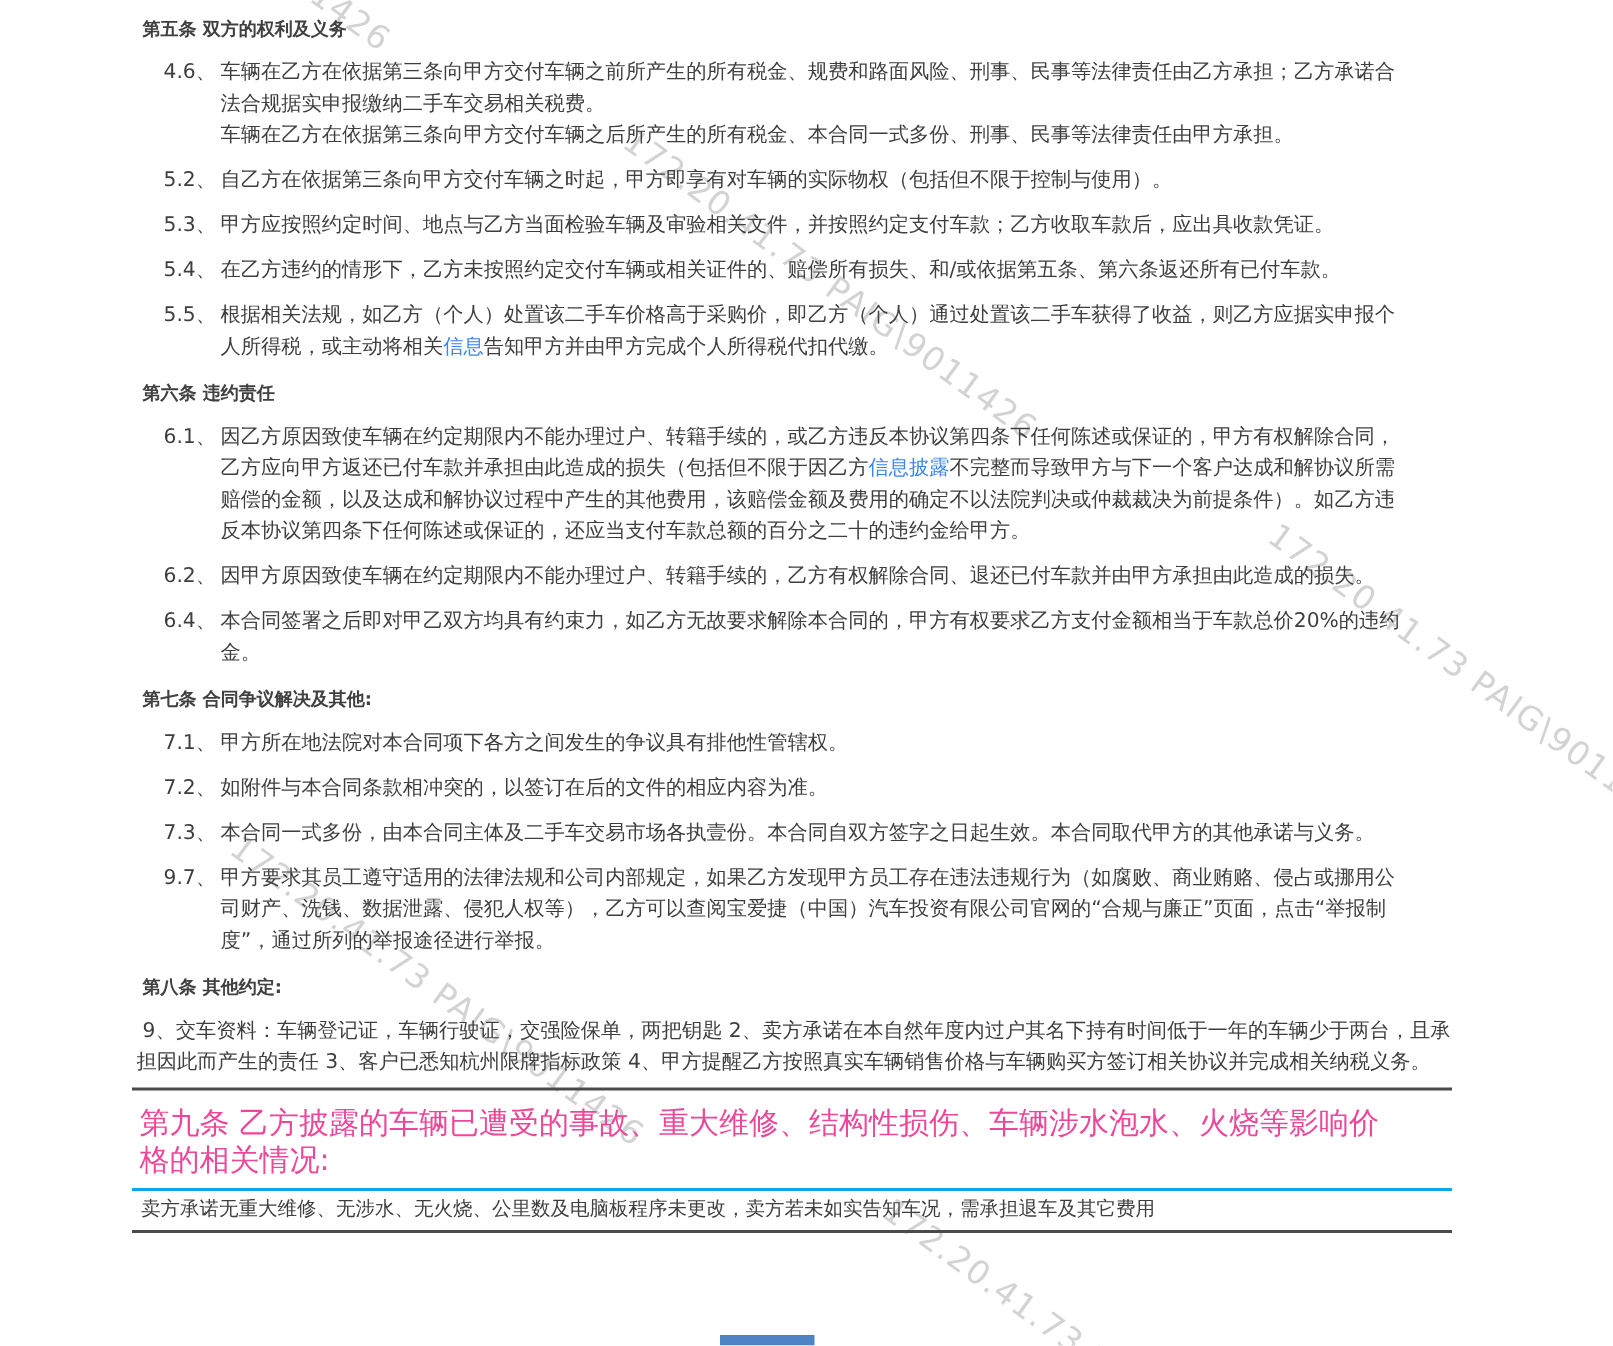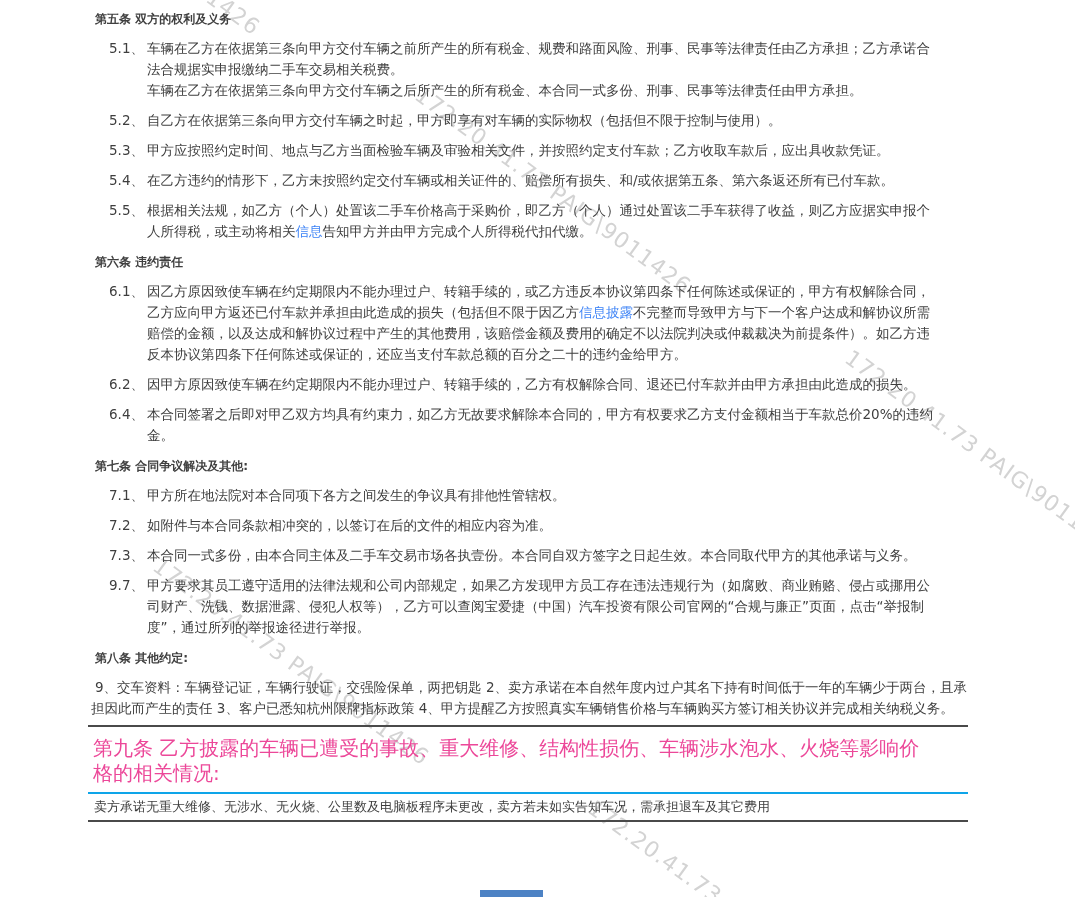--- a/index.html
+++ b/index.html
@@ -105,21 +105,21 @@
   <div class="wm" style="left:855px;top:345px;">172.20.41.73  PAIG\9011426</div>
   <div class="wm" style="left:163px;top:553px;">172.20.41.73  PAIG\9011426</div>
   <div class="wm" style="left:598px;top:795px;">172.20.41.73  PAIG\9011426</div>
 
   <div class="content">
 
     <div class="sec">
       <div class="sec-title">第五条 双方的权利及义务</div>
 
       <div class="clause">
-        <span class="cnum">5.1、</span>
+        <span class="cnum">4.6、</span>
         <div class="ctext">
           <p>车辆在乙方在依据第三条向甲方交付车辆之前所产生的所有税金、规费和路面风险、刑事、民事等法律责任由乙方承担；乙方承诺合法合规据实申报缴纳二手车交易相关税费。</p>
           <p>车辆在乙方在依据第三条向甲方交付车辆之后所产生的所有税金、本合同一式多份、刑事、民事等法律责任由甲方承担。</p>
         </div>
       </div>
 
       <div class="clause">
         <span class="cnum">5.2、</span>
         <div class="ctext">
           <p>自乙方在依据第三条向甲方交付车辆之时起，甲方即享有对车辆的实际物权（包括但不限于控制与使用）。</p>

